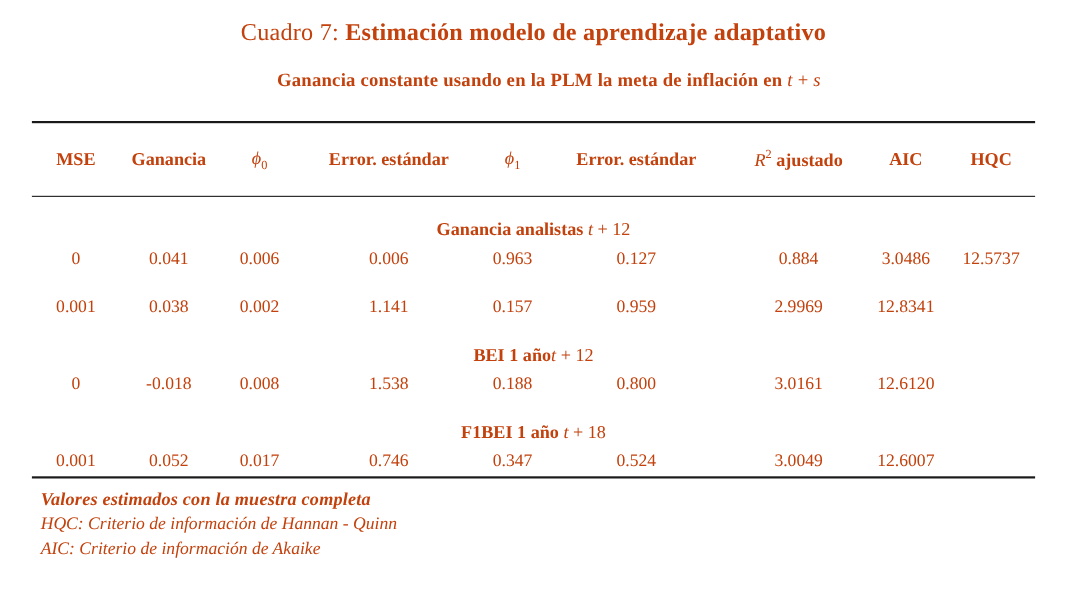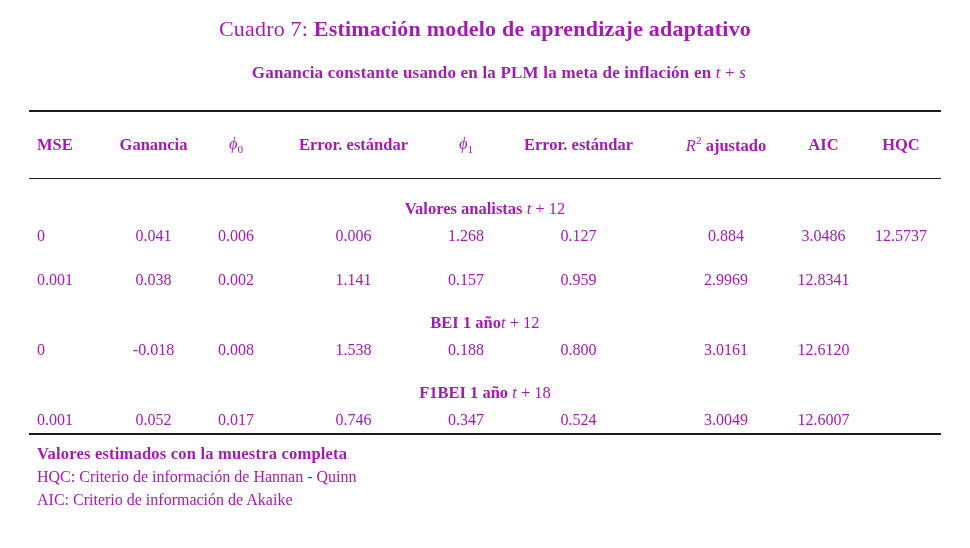--- a/index.html
+++ b/index.html
@@ -2,21 +2,21 @@
 <html><head>
 <meta charset="utf-8">
 <style>
   * { box-sizing: border-box; }
   html, body { margin: 0; padding: 0; background: #ffffff; }
   .page {
     position: relative;
     width: 970px;
     height: 528px;
     background: #ffffff;
-    color: #a21caf;
+    color: #c2410c;
     font-family: "Liberation Serif", "DejaVu Serif", serif;
     overflow: hidden;
   }
   .caption {
     text-align: center;
     padding-top: 16px;
     font-size: 22px;
     letter-spacing: 0.2px;
   }
   .caption .cap-bold { font-weight: bold; }
@@ -39,21 +39,21 @@
   }
   .toprule { border-top: 2px solid #1a1a1a; }
   .midrule { border-top: 1.5px solid #1a1a1a; }
   .botrule { border-top: 2px solid #1a1a1a; }
 
   .grid {
     display: grid;
     grid-template-columns: 72px 105px 60px 175px 50px 175px 120px 75px 80px;
   }
   .cell { text-align: center; }
-  .cell.left { text-align: left; padding-left: 8px; }
+  .cell.left { text-align: center; padding-left: 8px; }
 
   .headrow {
     height: 66px;
     align-items: center;
     font-size: 16.5px;
   }
   .headrow .cell { font-weight: bold; }
   .headrow .mvar, .headrow sub, .headrow sup { font-weight: normal; }
   .headrow sub { font-size: 68%; }
   .headrow sup { font-size: 68%; }
@@ -64,21 +64,21 @@
     line-height: 26px;
     font-size: 16.5px;
   }
   .sec-title .stext { font-weight: bold; }
   .valrow {
     line-height: 27px;
     font-size: 16px;
   }
 
   .notes { padding: 7px 0 0 8px; }
-  .note { line-height: 23px; font-size: 16px; }
+  .note { line-height: 23px; font-size: 16px; font-style: italic; }
   .note.bold { font-weight: bold; font-size: 16.5px; letter-spacing: 0.2px; }
 </style>
 </head>
 <body>
 
 <div class="page">
 
   <div class="caption"><span>Cuadro 7: </span><span class="cap-bold">Estimación modelo de aprendizaje adaptativo</span></div>
 
   <div class="subtitle"><span class="stext">Ganancia constante usando en la PLM la meta de inflación en </span><span class="mvar">t</span><span class="mrest"> + </span><span class="mvar">s</span></div>
@@ -94,27 +94,27 @@
       <div class="cell"><span class="mvar">ϕ</span><sub>1</sub></div>
       <div class="cell"><span>Error. estándar</span></div>
       <div class="cell"><span class="mvar">R</span><sup>2</sup><span> ajustado</span></div>
       <div class="cell"><span>AIC</span></div>
       <div class="cell"><span>HQC</span></div>
     </div>
 
     <div class="midrule"></div>
 
     <div class="section">
-      <div class="sec-title"><span class="stext">Valores analistas </span><span class="mvar">t</span><span class="mrest"> + 12</span></div>
+      <div class="sec-title"><span class="stext">Ganancia analistas </span><span class="mvar">t</span><span class="mrest"> + 12</span></div>
       <div class="grid valrow">
         <div class="cell left">0</div>
         <div class="cell">0.041</div>
         <div class="cell">0.006</div>
         <div class="cell">0.006</div>
-        <div class="cell">1.268</div>
+        <div class="cell">0.963</div>
         <div class="cell">0.127</div>
         <div class="cell">0.884</div>
         <div class="cell">3.0486</div>
         <div class="cell">12.5737</div>
       </div>
     </div>
 
     <div class="section">
       <div class="grid valrow">
         <div class="cell left">0.001</div>

